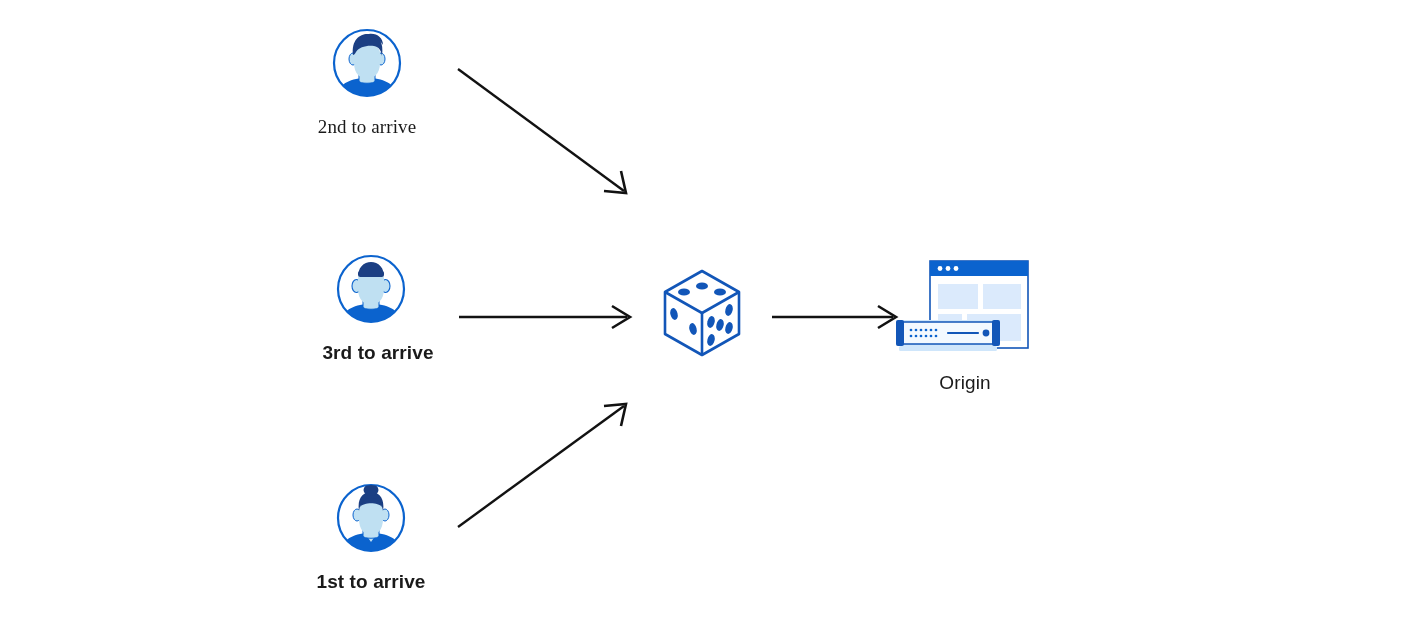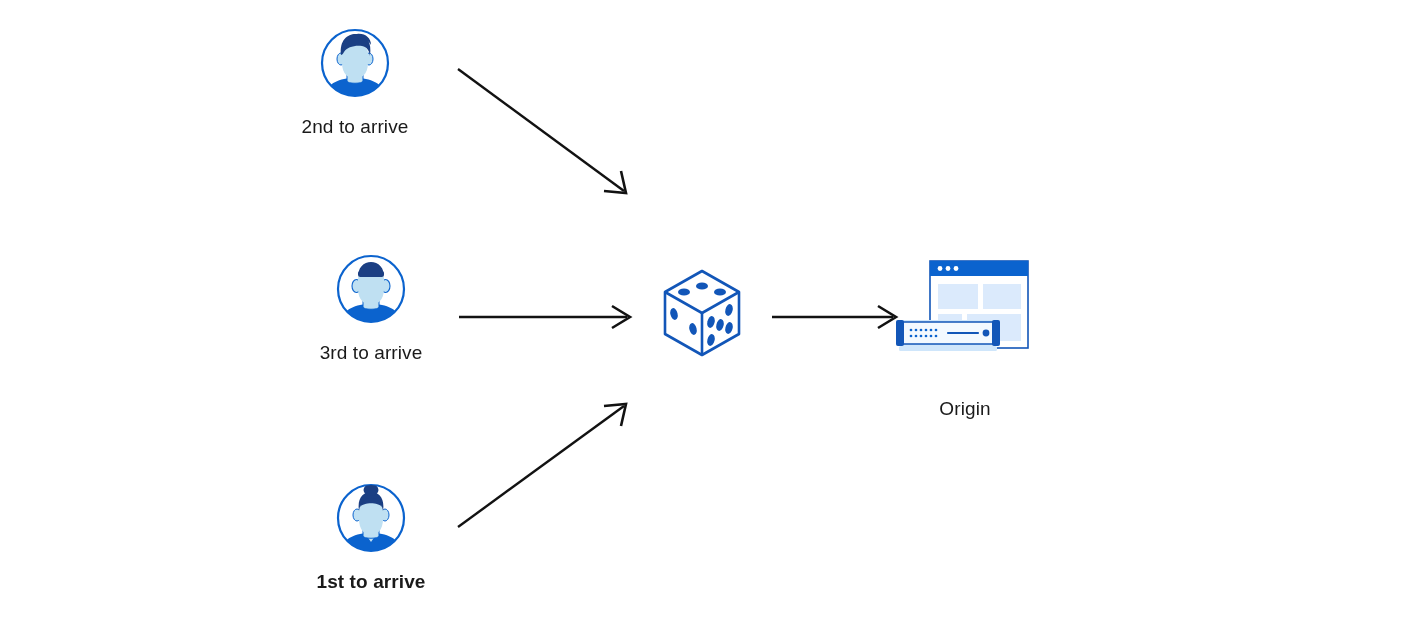--- a/index.html
+++ b/index.html
@@ -66,21 +66,21 @@
         <path d="M 621 426 L 626 404 L 604 406" stroke-width="2.6"></path>
       </g>
 
       <g>
         <line x1="772" y1="317" x2="893" y2="317"></line>
         <path d="M 878 306 L 896 317 L 878 328" stroke-width="2.6"></path>
       </g>
     </g>
   </svg>
 
-  <div class="node" style="left:295px; top:25px; width:120px; height:120px;">
+  <div class="node" style="left:307px; top:25px; width:120px; height:120px;font-family:Liberation Serif, serif;">
     <div class="icon-wrap" style="left:22px; top:0px; width:76px; height:76px;">
       <svg viewBox="0 0 76 76" width="76" height="76">
         <defs>
           <clipPath id="clipA">
               <circle cx="38" cy="38" r="33"></circle>
             </clipPath>
         </defs>
         <circle cx="38" cy="38" r="33" fill="#ffffff" stroke="#0B63CE" stroke-width="2.2"></circle>
         <g clip-path="url(#clipA)">
 
@@ -115,21 +115,21 @@
           <path d="M 30 44 L 30 56 C 30 59 46 59 46 56 L 46 44 Z" fill="#bfe0f2" stroke="#0B63CE" stroke-width="1"></path>
           <ellipse cx="23.5" cy="35" rx="4.5" ry="6.5" fill="#bfe0f2" stroke="#0B63CE" stroke-width="1.1"></ellipse>
           <ellipse cx="52.5" cy="35" rx="4.5" ry="6.5" fill="#bfe0f2" stroke="#0B63CE" stroke-width="1.1"></ellipse>
           <path d="M 25 28 C 25 16 51 16 51 28 L 51 38 C 51 49 44 54 38 54 C 32 54 25 49 25 38 Z" fill="#bfe0f2"></path>
 
           <path d="M 25 29 C 24 16 31 11 38 11 C 45 11 52 16 51 29 L 51 24 C 46 21 30 21 25 24 Z" fill="#1b3f83"></path>
           <rect x="25" y="20" width="26" height="6" rx="2.5" fill="#1b3f83"></rect>
         </g>
       </svg>
     </div>
-    <div class="label" style="left:0; top:92px; width:120px;">3rd to arrive</div>
+    <div class="label" style="left:7px; top:92px; width:120px;font-weight:bold;">3rd to arrive</div>
   </div>
 
   <div class="node" style="left:311px; top:480px; width:120px; height:120px;">
     <div class="icon-wrap" style="left:22px; top:0px; width:76px; height:76px;">
       <svg viewBox="0 0 76 76" width="76" height="76">
         <defs>
           <clipPath id="clipC">
               <circle cx="38" cy="38" r="33"></circle>
             </clipPath>
         </defs>
@@ -215,16 +215,16 @@
             <circle cx="31" cy="81" r="1.35"></circle>
               <circle cx="36" cy="81" r="1.35"></circle>
             <circle cx="41" cy="81" r="1.35"></circle>
               <circle cx="46" cy="81" r="1.35"></circle>
           </g>
           <line x1="58" y1="78" x2="88" y2="78" stroke="#1256B8" stroke-width="2.2" stroke-linecap="round"></line>
           <circle cx="96" cy="78" r="3.4" fill="#1256B8"></circle>
         </g>
       </svg>
     </div>
-    <div class="label" style="left:0; top:118px; width:150px;margin-top:26px;">Origin</div>
+    <div class="label" style="left:0; top:118px; width:150px;">Origin</div>
   </div>
 
 </div>
 
 </body></html>

